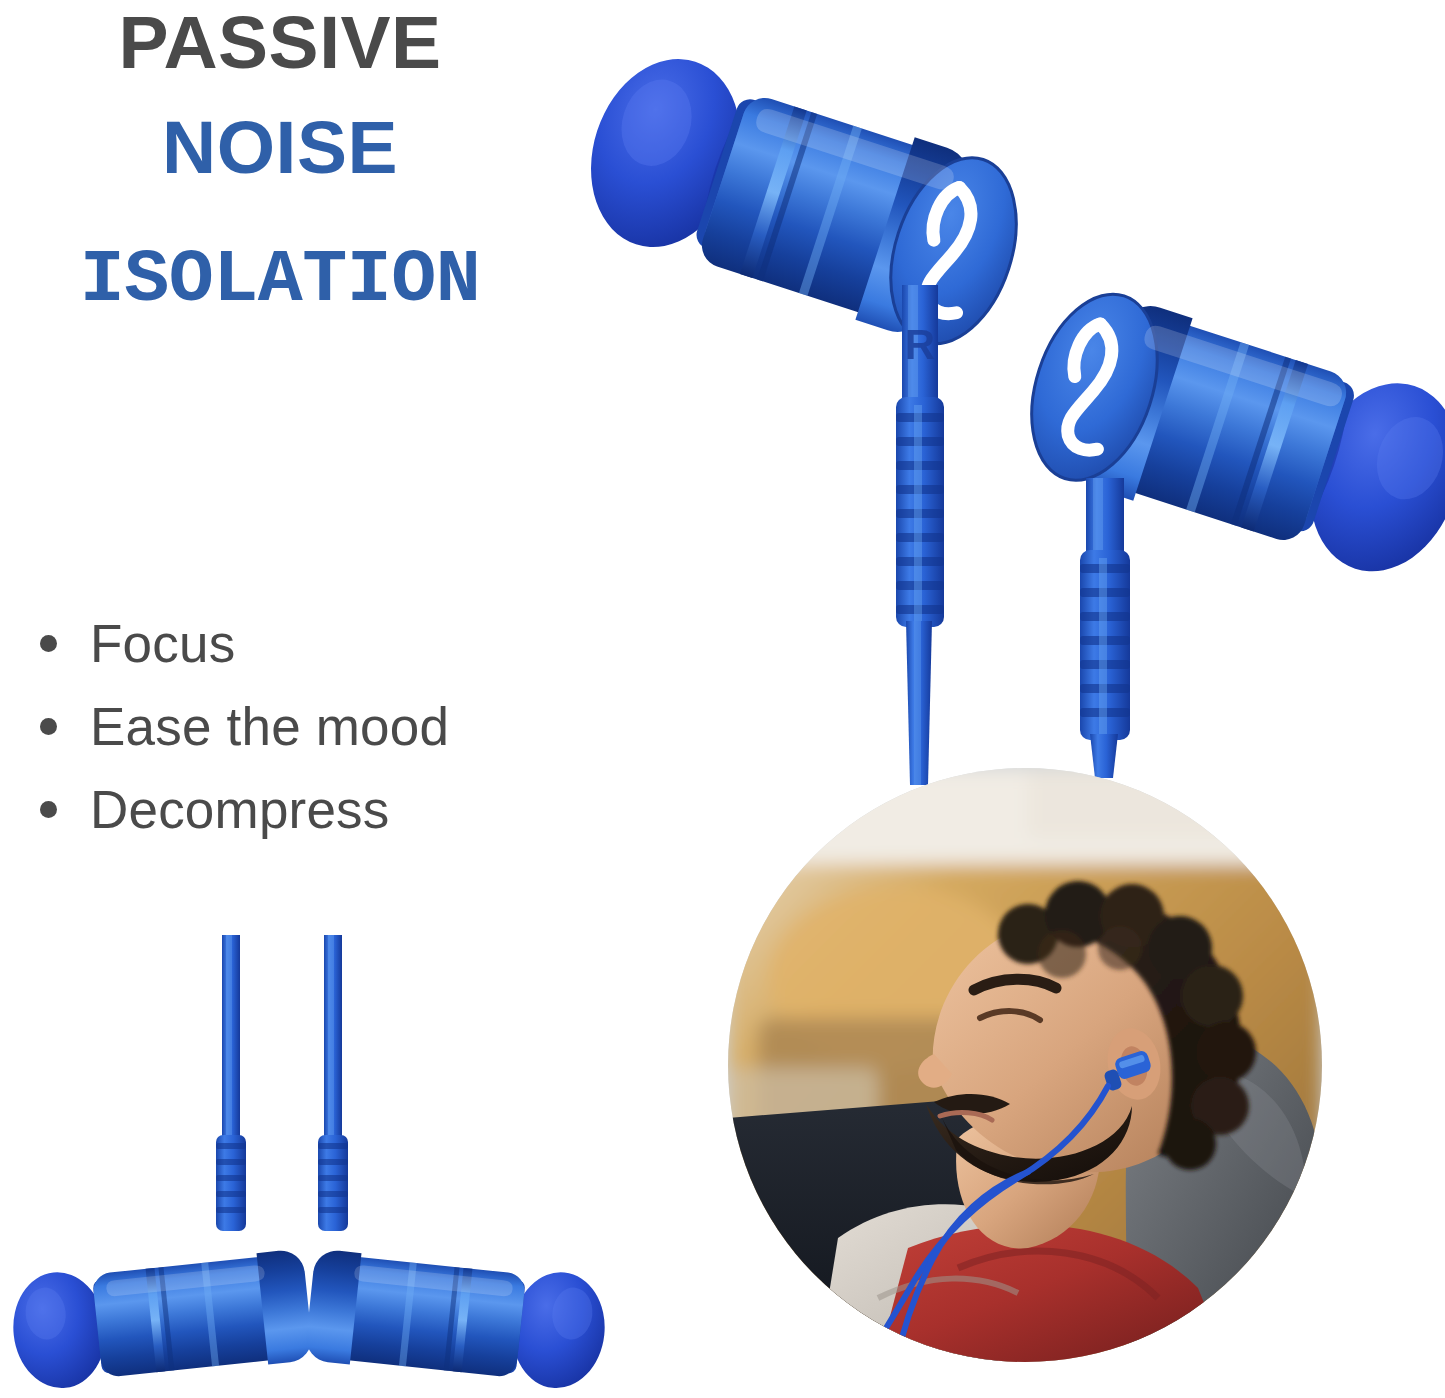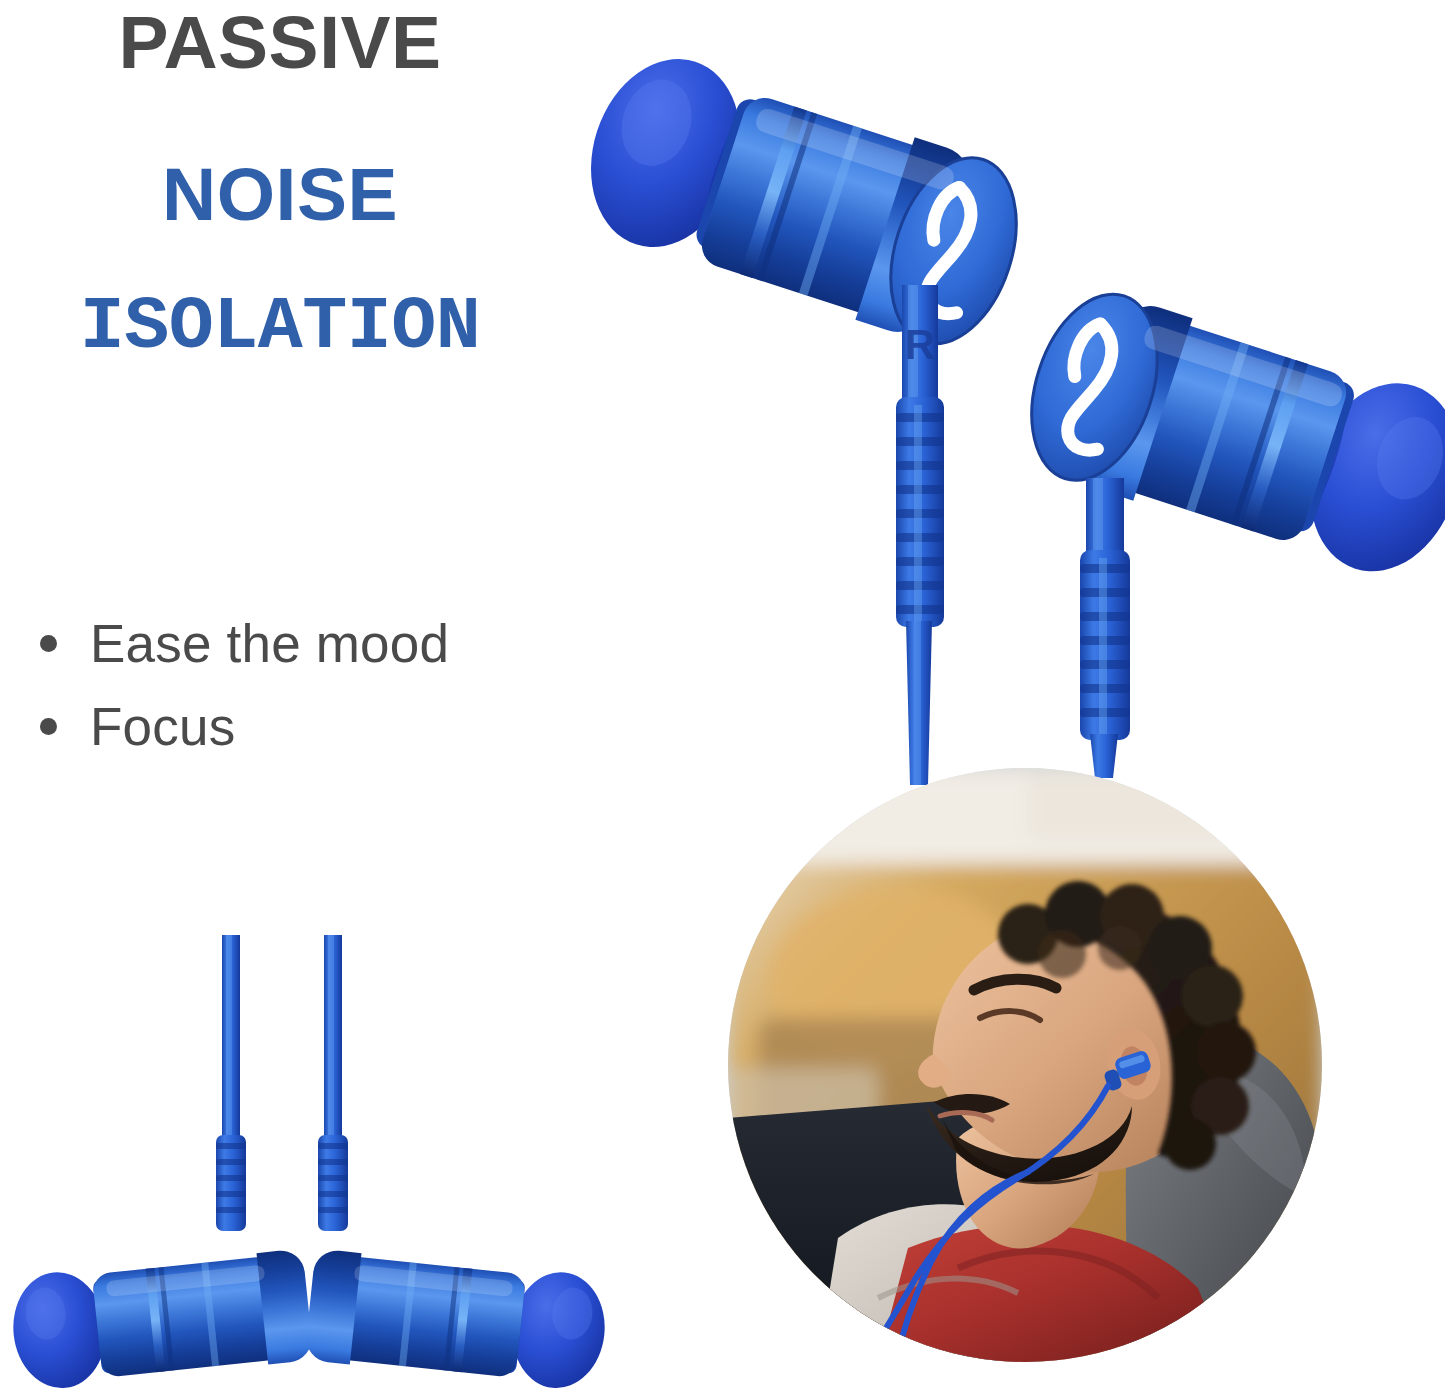--- a/index.html
+++ b/index.html
@@ -37,21 +37,21 @@
     white-space: nowrap;
   }
   .hl-1 {
     font-size: 75px;
     color: #4a4a4a;
     margin-top: 4px;
   }
   .hl-2 {
     font-size: 75px;
     color: #2f60a9;
-    margin-top: 75px;
+    margin-top: 28px;
     text-align: center;
   }
   .hl-3 {
     font-size: 75px;
     color: #2f60a9;
     margin-top: 58px;
     letter-spacing: -0.5px;
     font-family: Liberation Mono, monospace;
   }
 
@@ -133,25 +133,29 @@
 
   <div class="headline-block">
     <div class="headline-line hl-1">PASSIVE</div>
     <div class="headline-line hl-2">NOISE</div>
     <div class="headline-line hl-3">ISOLATION</div>
   </div>
 
   <ul class="bullet-list">
     <li class="bullet-item">
       <span class="bullet-dot"></span>
+      <span class="bullet-text">Focus</span>
+    </li>
+    <li class="bullet-item">
+      <span class="bullet-dot"></span>
       <span class="bullet-text">Ease the mood</span>
     </li>
     <li class="bullet-item">
       <span class="bullet-dot"></span>
-      <span class="bullet-text">Focus</span>
+      <span class="bullet-text">Decompress</span>
     </li>
   </ul>
 
   <svg width="0" height="0" style="position:absolute" aria-hidden="true">
     <defs>
 
       <linearGradient id="gBody" x1="0" y1="0" x2="0" y2="1">
         <stop offset="0%" stop-color="#1f4fb4"></stop>
         <stop offset="12%" stop-color="#3a7ae0"></stop>
         <stop offset="30%" stop-color="#5b97ee"></stop>

